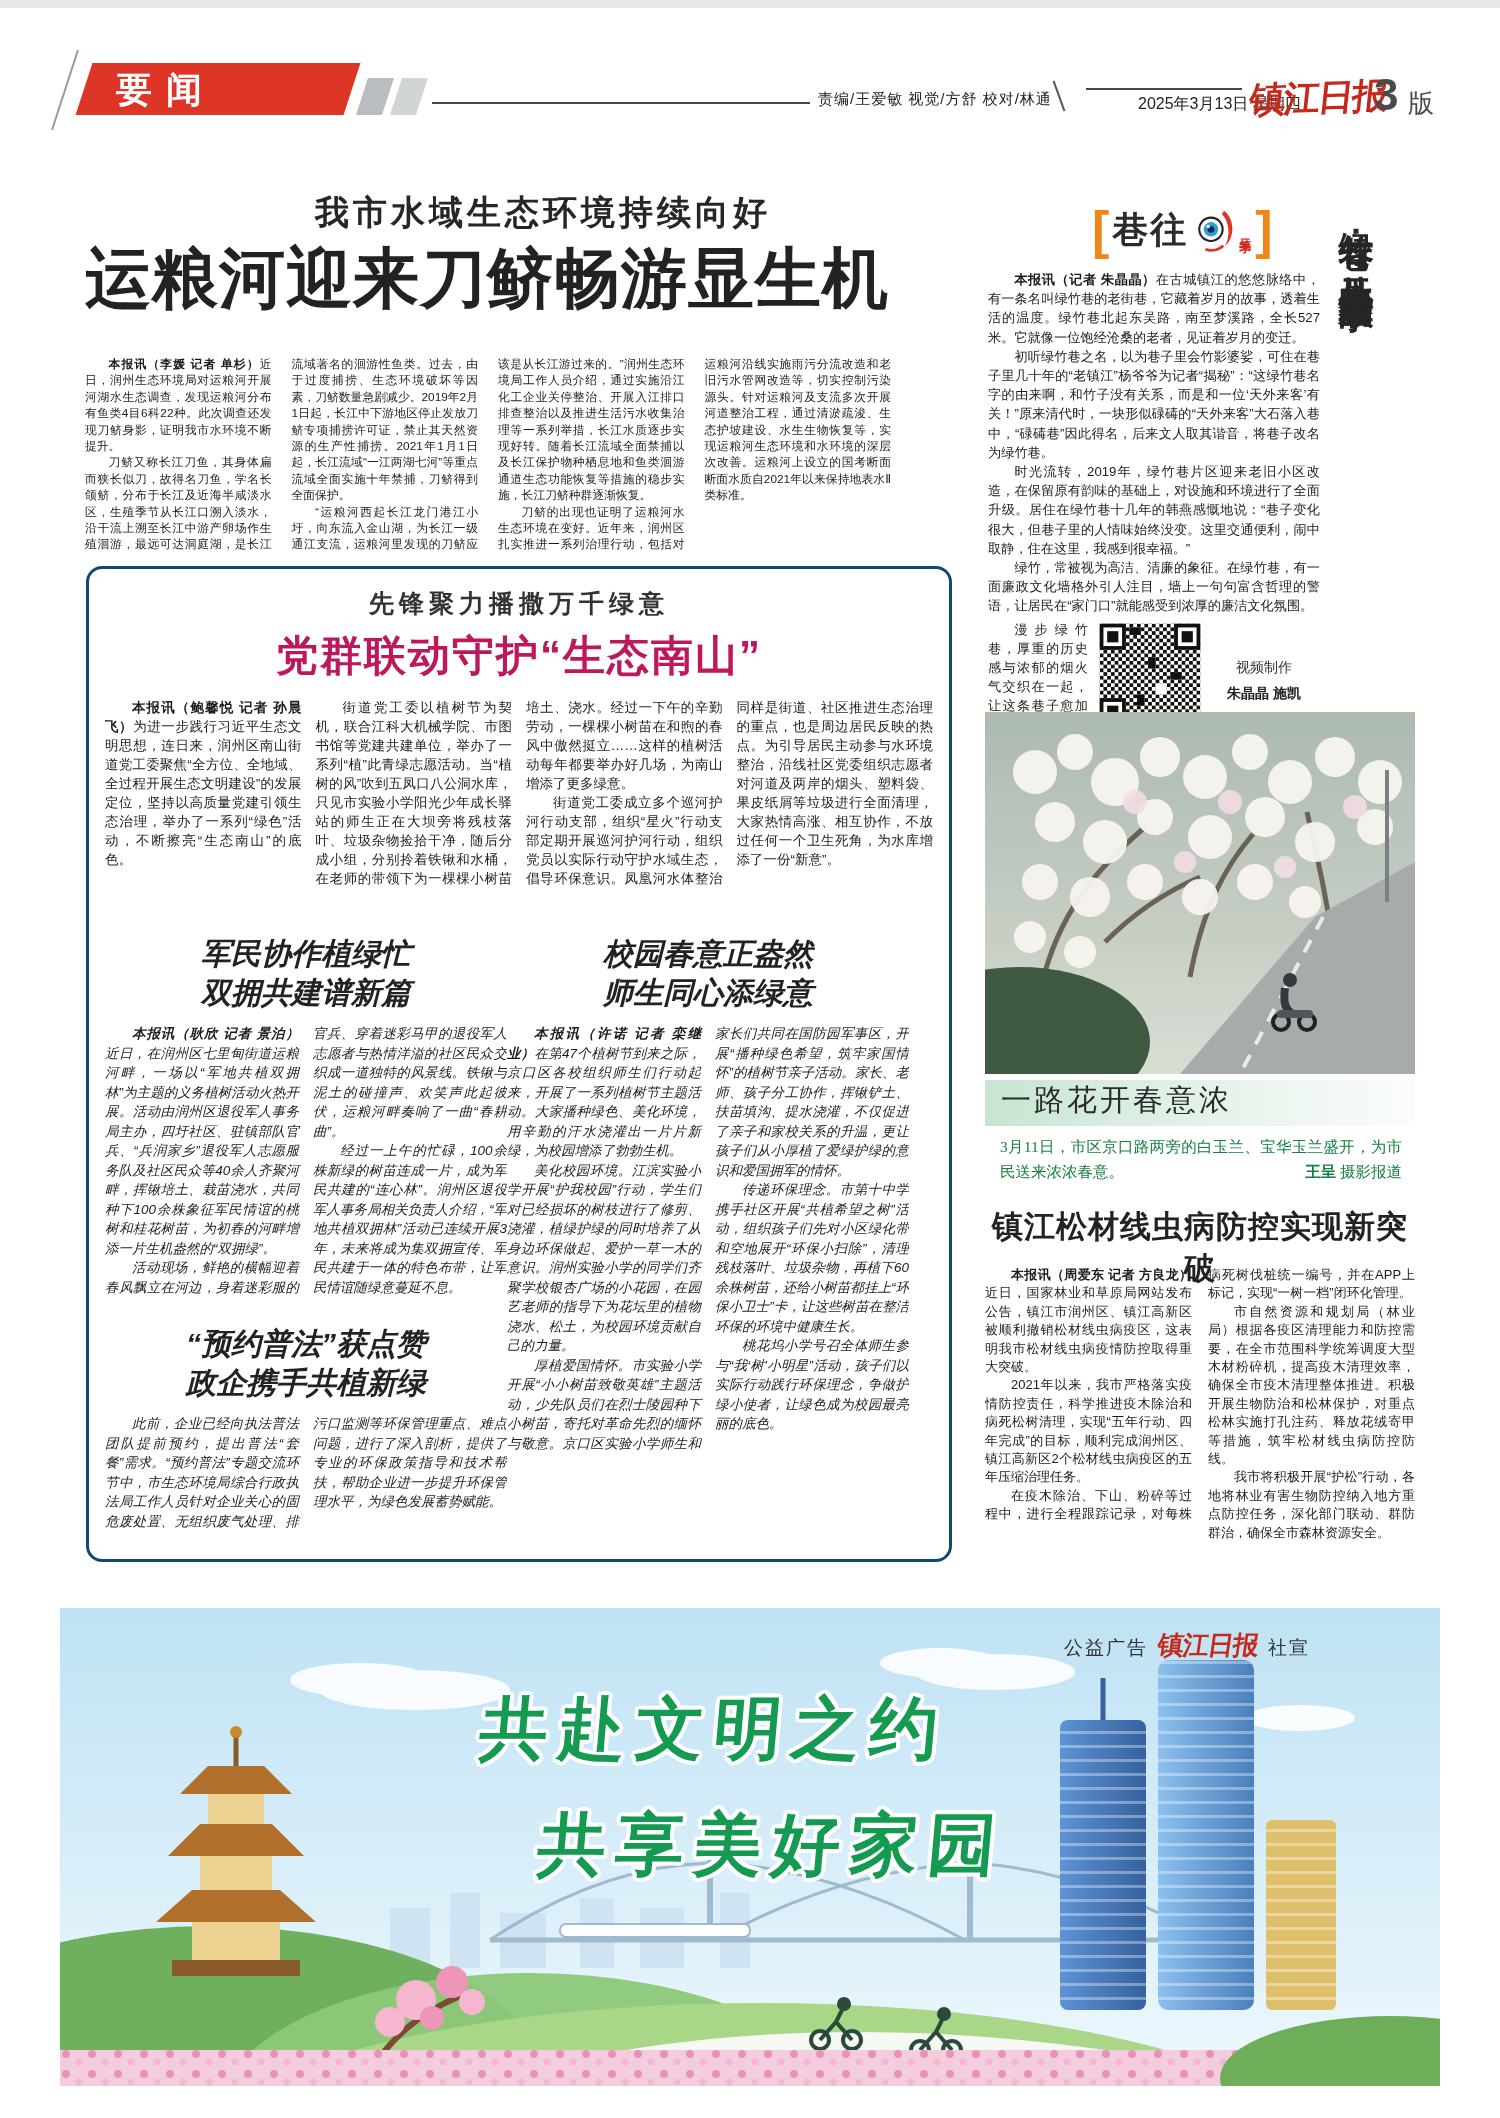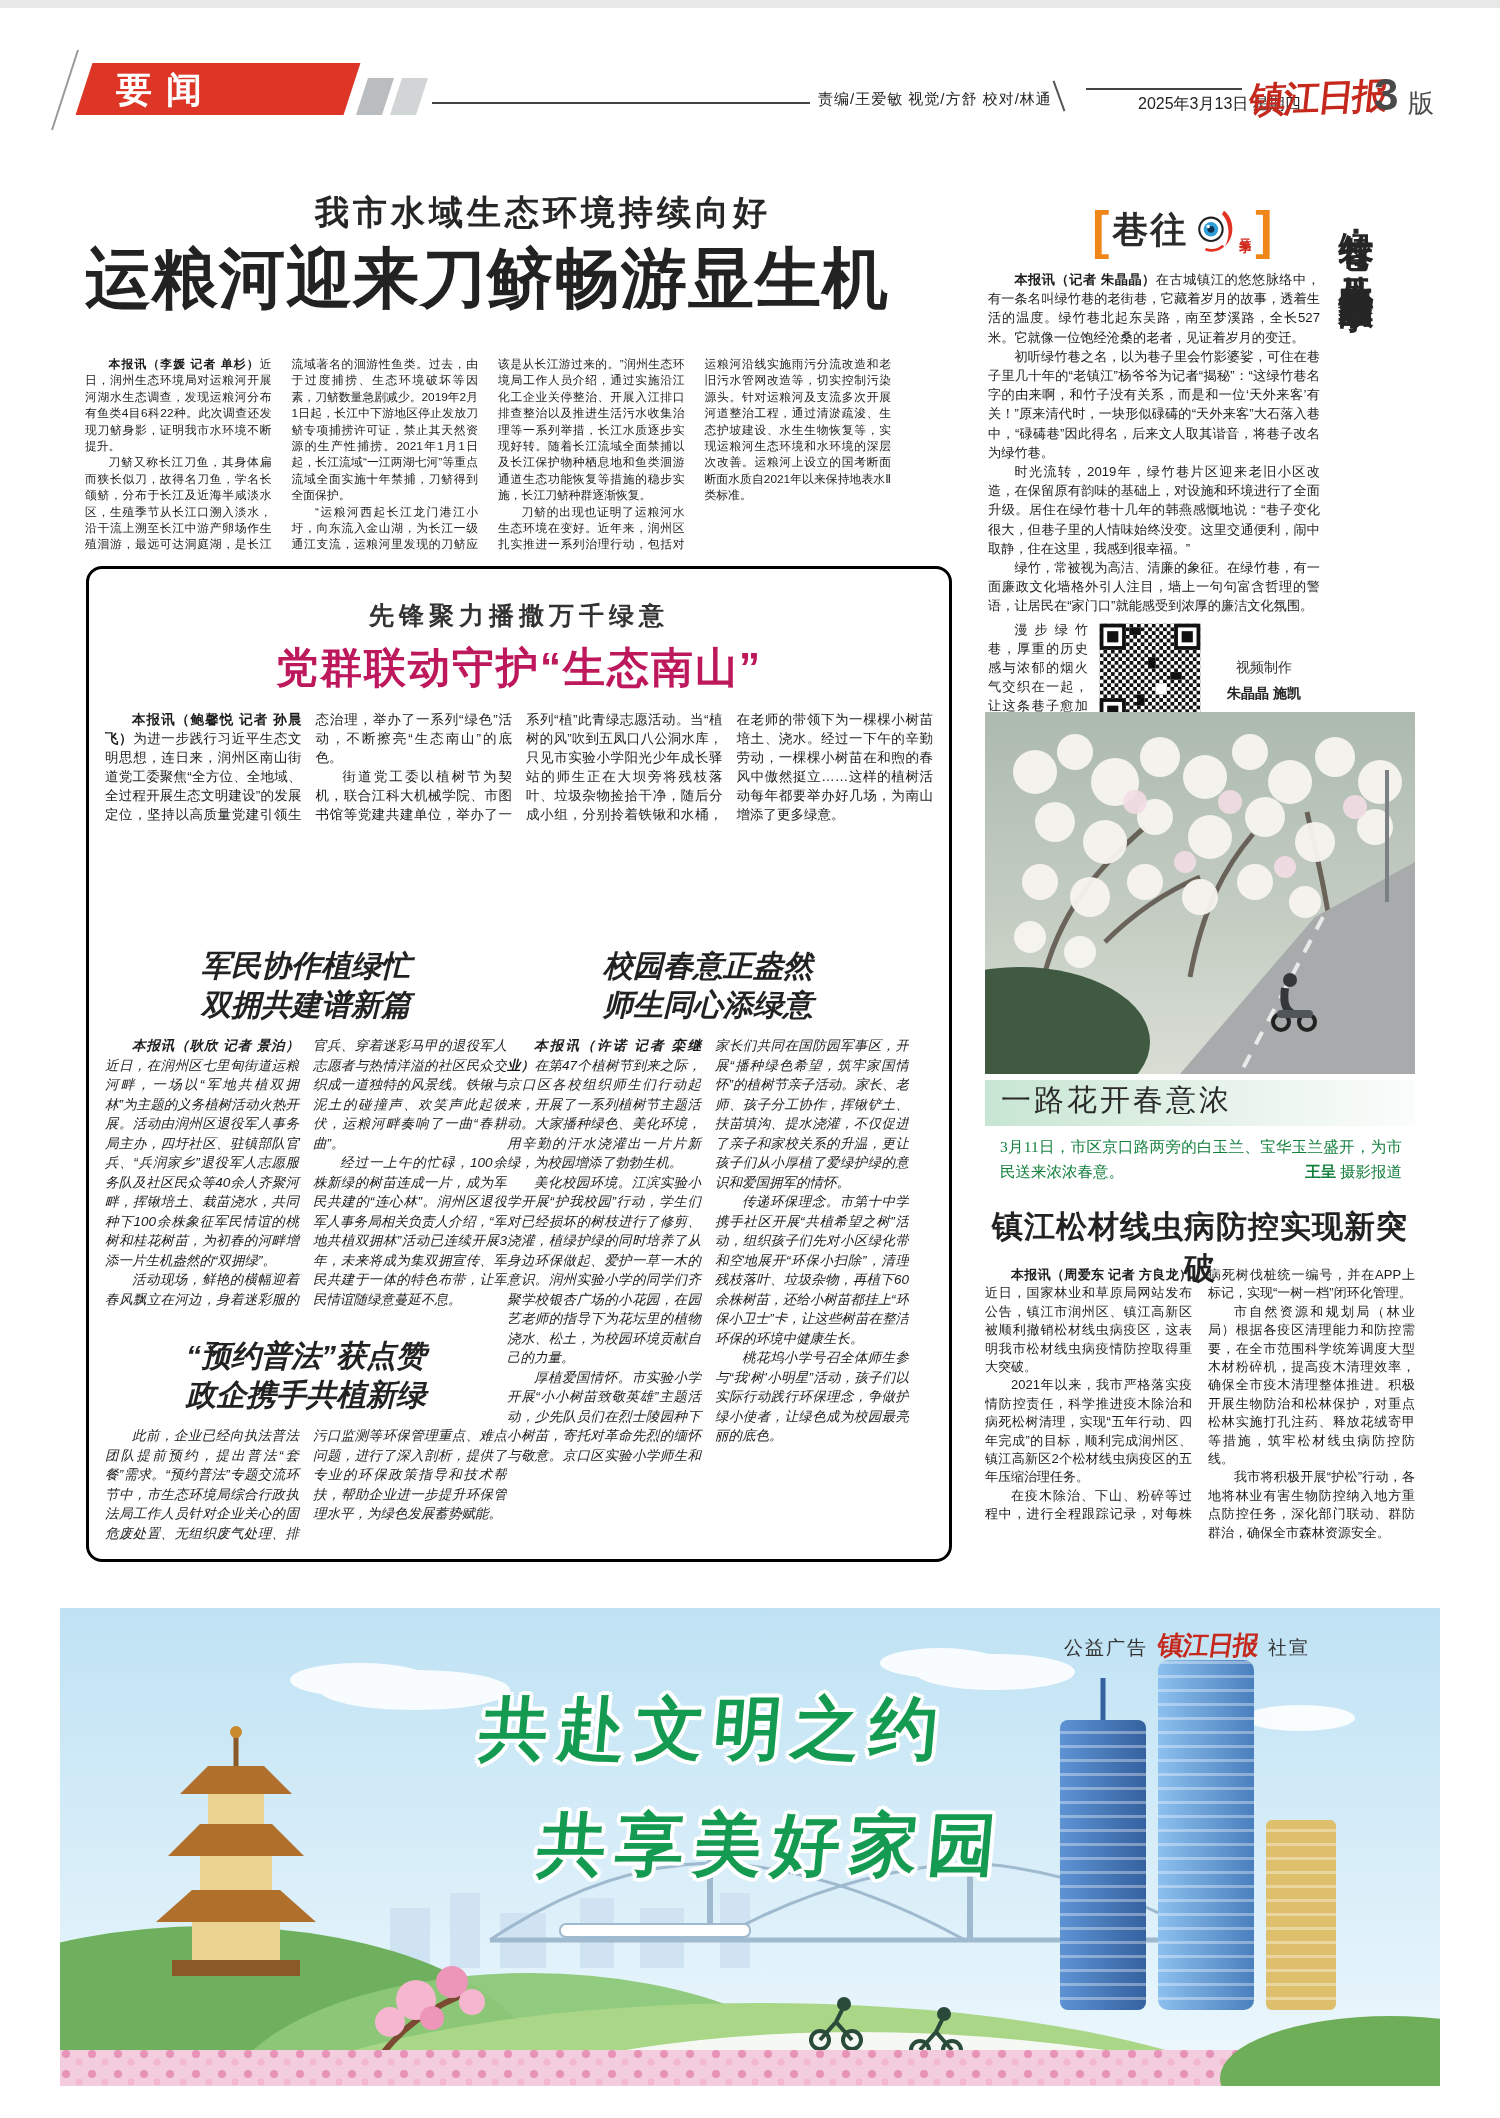--- a/index.html
+++ b/index.html
@@ -26,21 +26,21 @@
   .masthead { position:absolute; left:1250px; top:66px; font-size:36px; font-weight:900; color:#c5291d; transform:skewX(-8deg) rotate(-2deg); letter-spacing:-2px; }
   .pagenum { position:absolute; left:1374px; top:62px; font-size:44px; color:#4a4a4a; font-weight:600; }
   .pagenum-unit { position:absolute; left:1408px; top:78px; font-size:26px; color:#4a4a4a; }
 
   
   .kicker { position:absolute; left:315px; top:182px; font-size:34px; font-weight:700; letter-spacing:4px; color:#262626; }
   .headline { position:absolute; left:85px; top:226px; width:810px; font-size:66px; font-weight:900; letter-spacing:1px; white-space:nowrap; color:#222; }
   .main-body { position:absolute; left:85px; top:348px; width:806px; height:210px; column-count:4; column-gap:20px; font-size:11.8px; line-height:16.4px; text-align:justify; overflow:hidden; }
 
   
-  .green-box { position:absolute; left:86px; top:558px; width:866px; height:996px; border:3px solid #000000; border-radius:16px; padding:26px 16px; }
+  .green-box { position:absolute; left:86px; top:558px; width:866px; height:996px; border:3px solid #0c4a6e; border-radius:16px; padding:14px 16px; }
   .pb-kicker { text-align:center; font-size:25px; font-weight:600; letter-spacing:5px; margin-top:4px; color:#333; }
   .pb-headline { text-align:center; font-size:42px; font-weight:900; letter-spacing:2px; margin:8px 0 14px; color:#be185d; }
   .pb-body { column-count:4; column-gap:14px; height:212px; font-size:13.5px; line-height:19px; text-align:justify; overflow:hidden; }
   .sub-row { display:flex; margin-top:14px;font-style:italic; }
   .sub-col { width:402px; }
   .sub-head { text-align:center; font-size:30px; font-weight:900; line-height:39px; margin:10px 0 12px; color:#222; }
   .sub-body { column-count:2; column-gap:14px; text-align:justify; font-size:13.5px; line-height:19.5px; overflow:hidden; }
   .army-body { height:278px; }
   .law-head { margin-top:22px; }
   .law-body { height:168px; }
@@ -110,20 +110,21 @@
     <p>“运粮河西起长江龙门港江小圩，向东流入金山湖，为长江一级通江支流，运粮河里发现的刀鲚应该是从长江游过来的。”润州生态环境局工作人员介绍，通过实施沿江化工企业关停整治、开展入江排口排查整治以及推进生活污水收集治理等一系列举措，长江水质逐步实现好转。随着长江流域全面禁捕以及长江保护物种栖息地和鱼类洄游通道生态功能恢复等措施的稳步实施，长江刀鲚种群逐渐恢复。</p>
     <p>刀鲚的出现也证明了运粮河水生态环境在变好。近年来，润州区扎实推进一系列治理行动，包括对运粮河沿线实施雨污分流改造和老旧污水管网改造等，切实控制污染源头。针对运粮河及支流多次开展河道整治工程，通过清淤疏浚、生态护坡建设、水生生物恢复等，实现运粮河生态环境和水环境的深层次改善。运粮河上设立的国考断面断面水质自2021年以来保持地表水Ⅱ类标准。</p>
   </div>
 
   <div class="green-box">
     <div class="pb-kicker">先锋聚力播撒万千绿意</div>
     <div class="pb-headline">党群联动守护“生态南山”</div>
     <div class="pb-body">
       <p><b>本报讯（鲍馨悦 记者 孙晨飞）</b><span>为进一步践行习近平生态文明思想，连日来，润州区南山街道党工委聚焦“全方位、全地域、全过程开展生态文明建设”的发展定位，坚持以高质量党建引领生态治理，举办了一系列“绿色”活动，不断擦亮“生态南山”的底色。</span></p>
       <p>街道党工委以植树节为契机，联合江科大机械学院、市图书馆等党建共建单位，举办了一系列“植”此青绿志愿活动。当“植树的风”吹到五凤口八公洞水库，只见市实验小学阳光少年成长驿站的师生正在大坝旁将残枝落叶、垃圾杂物捡拾干净，随后分成小组，分别拎着铁锹和水桶，在老师的带领下为一棵棵小树苗培土、浇水。经过一下午的辛勤劳动，一棵棵小树苗在和煦的春风中傲然挺立……这样的植树活动每年都要举办好几场，为南山增添了更多绿意。</p>
+      <p>街道党工委成立多个巡河护河行动支部，组织“星火”行动支部定期开展巡河护河行动，组织党员以实际行动守护水域生态，倡导环保意识。凤凰河水体整治同样是街道、社区推进生态治理的重点，也是周边居民反映的热点。为引导居民主动参与水环境整治，沿线社区党委组织志愿者对河道及两岸的烟头、塑料袋、果皮纸屑等垃圾进行全面清理，大家热情高涨、相互协作，不放过任何一个卫生死角，为水库增添了一份“新意”。</p>
     </div>
     <div class="sub-row">
       <div class="sub-col">
         <div class="sub-head">
           <div>军民协作植绿忙</div>
           <div>双拥共建谱新篇</div>
         </div>
         <div class="sub-body army-body">
           <p><b>本报讯（耿欣 记者 景泊）</b><span>近日，在润州区七里甸街道运粮河畔，一场以“军地共植双拥林”为主题的义务植树活动火热开展。活动由润州区退役军人事务局主办，四圩社区、驻镇部队官兵、“兵润家乡”退役军人志愿服务队及社区民众等40余人齐聚河畔，挥锹培土、栽苗浇水，共同种下100余株象征军民情谊的桃树和桂花树苗，为初春的河畔增添一片生机盎然的“双拥绿”。</span></p>
           <p>活动现场，鲜艳的横幅迎着春风飘立在河边，身着迷彩服的官兵、穿着迷彩马甲的退役军人志愿者与热情洋溢的社区民众交织成一道独特的风景线。铁锹与泥土的碰撞声、欢笑声此起彼伏，运粮河畔奏响了一曲“春耕曲”。</p>

